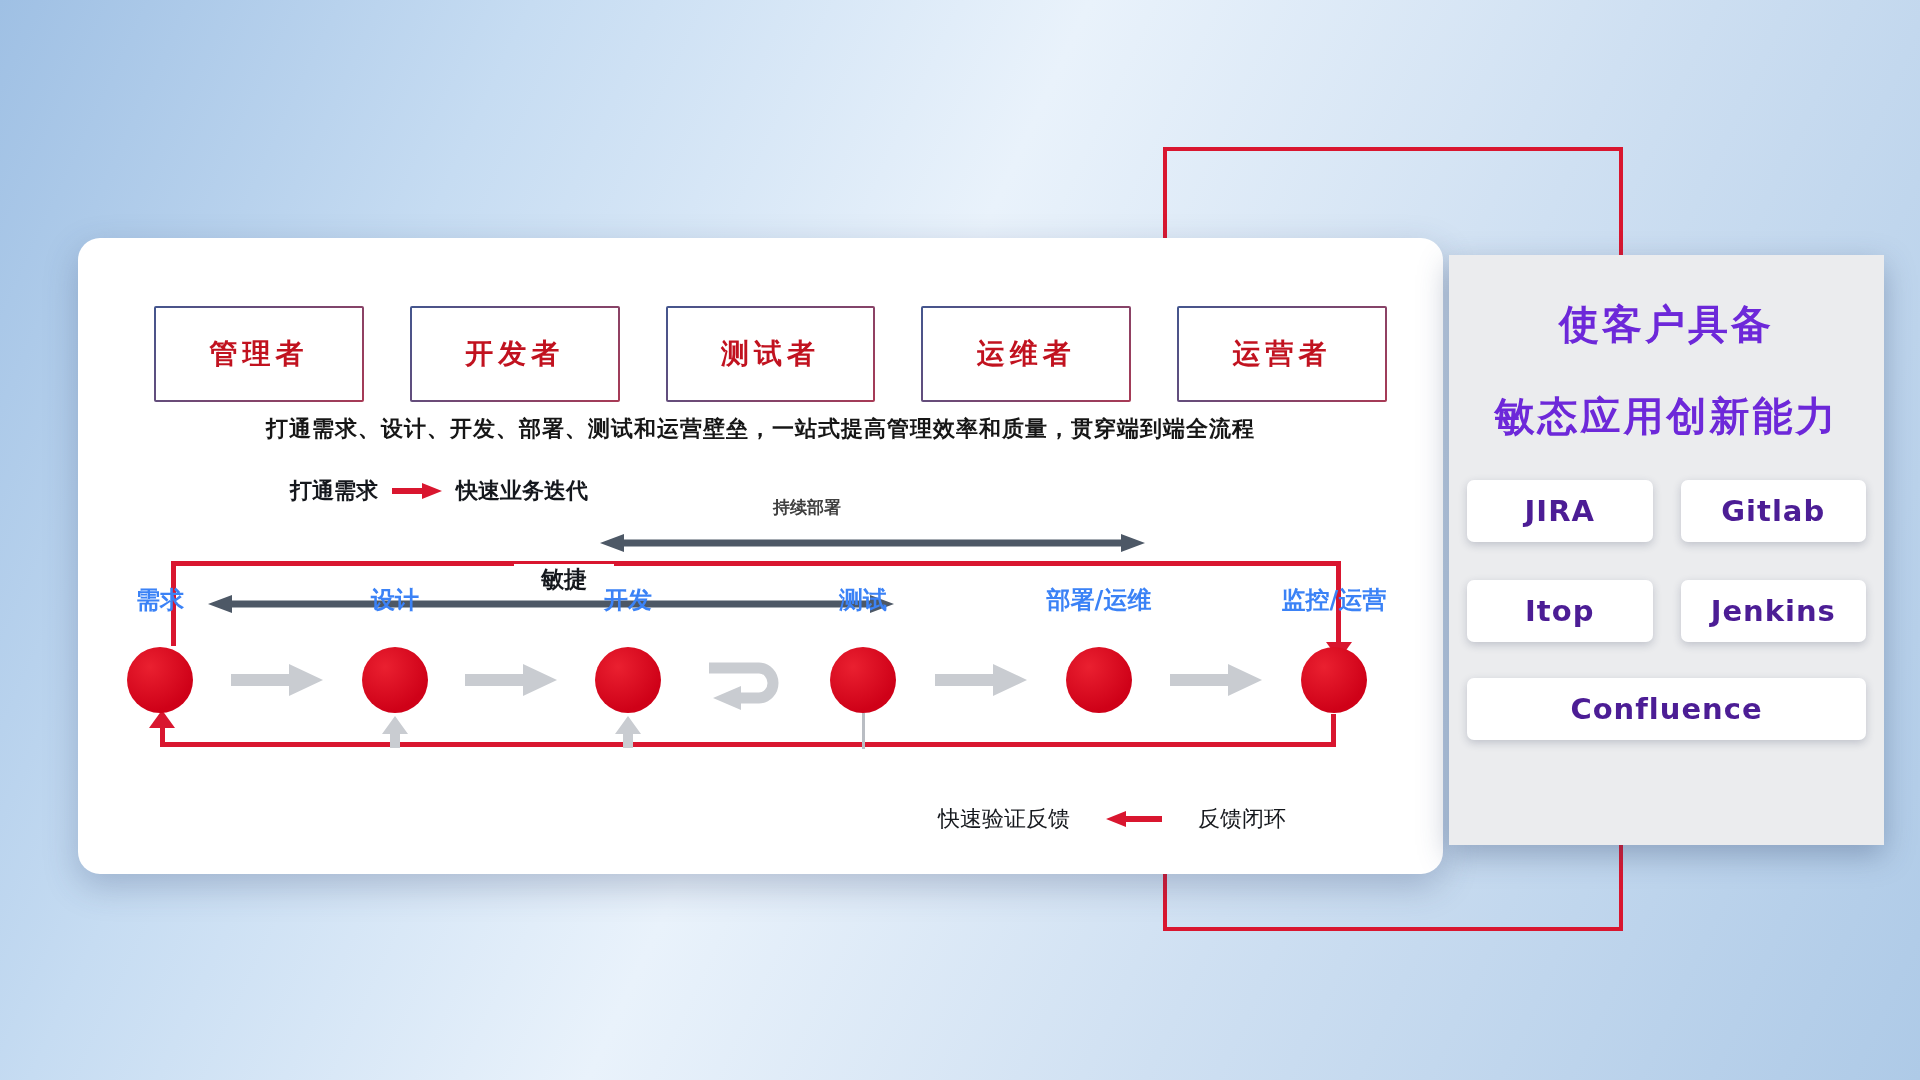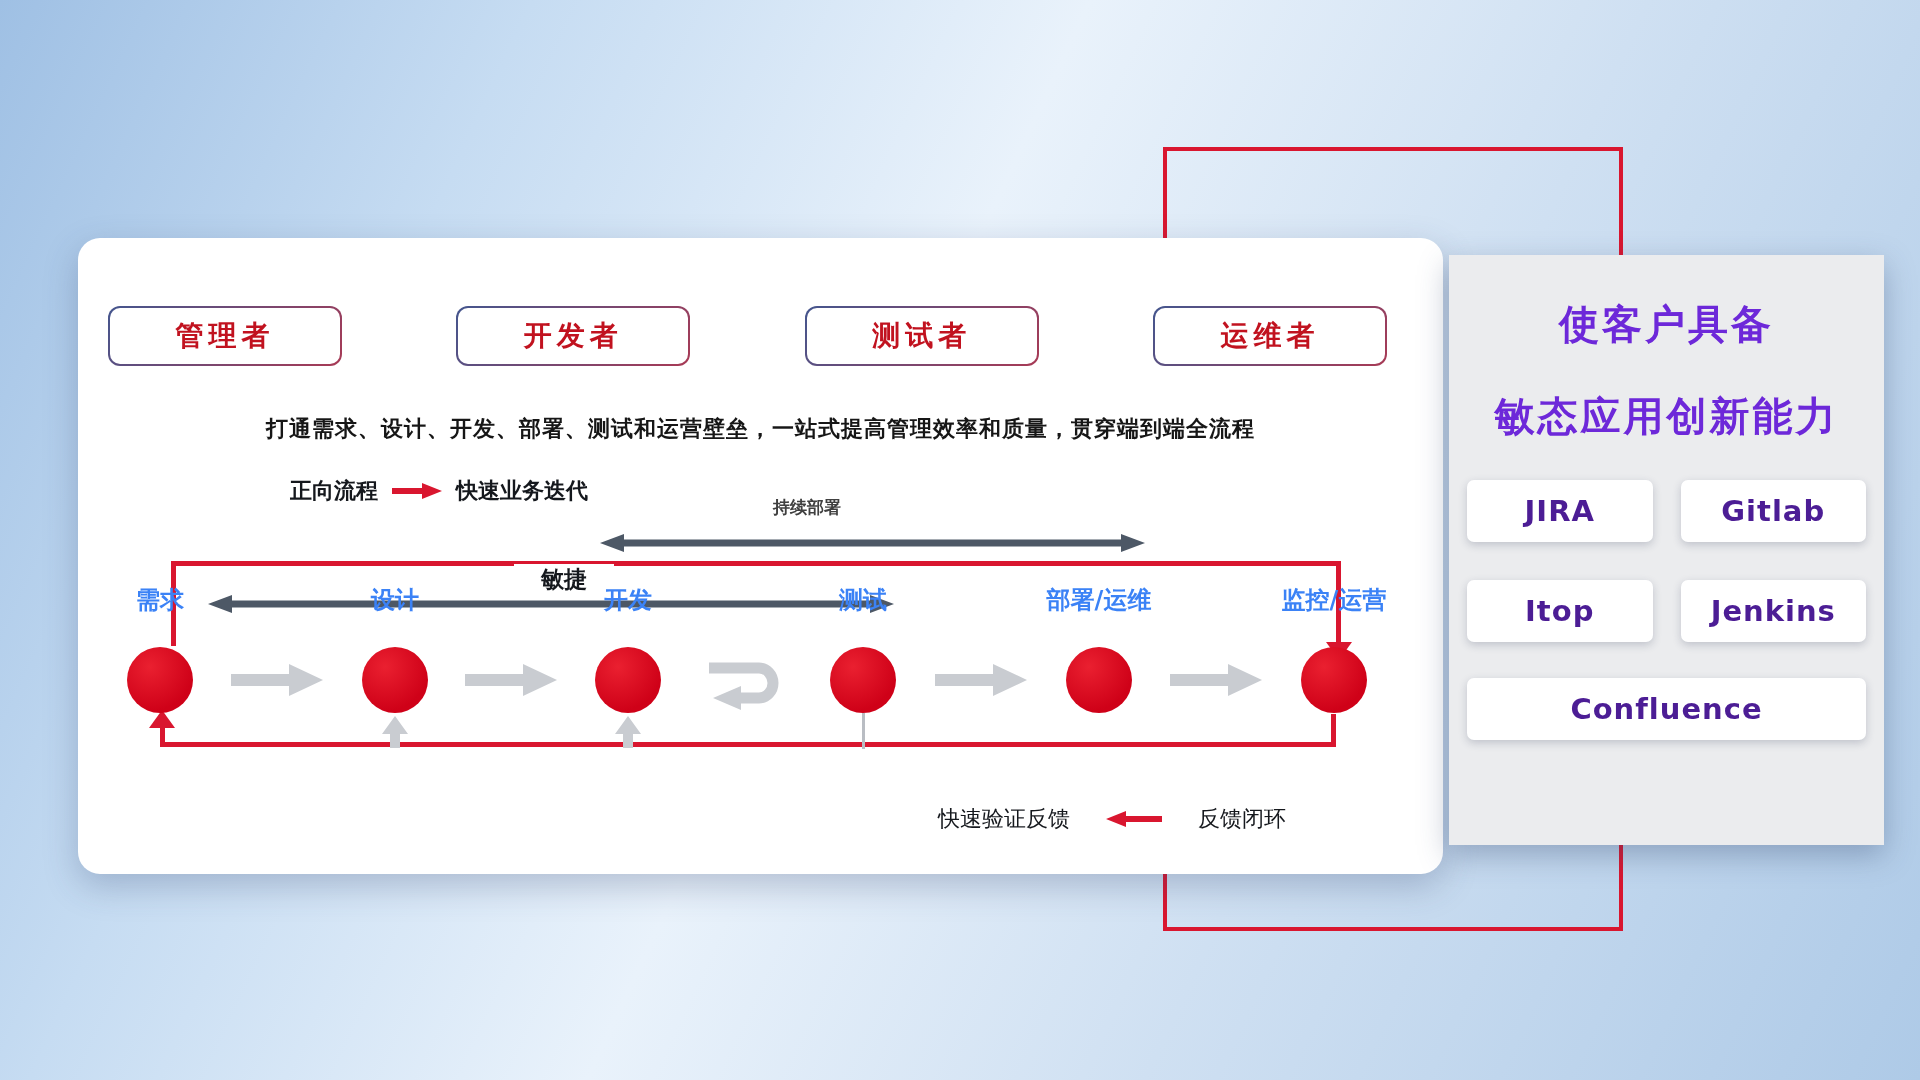--- a/index.html
+++ b/index.html
@@ -22,25 +22,25 @@
     background:#ffffff; border-radius:22px; z-index:1;
     box-shadow:0 12px 34px rgba(50,70,110,0.28);
   }
 
   
   .roles-row {
     position:absolute; left:30px; right:56px; top:68px; height:77px;
     display:flex; justify-content:space-between;
   }
   .role-box {
-    width:234px; height:60px; display:flex; align-items:center; justify-content:center;
-    border:2px solid transparent; border-radius:12px;
+    width:234px; height:96px; display:flex; align-items:center; justify-content:center;
+    border:2px solid transparent; border-radius:2px;
     background:linear-gradient(#fff,#fff) padding-box,
                linear-gradient(135deg,#44568e,#a83a55) border-box;
-    color:#c1121f; font-size:28px; font-weight:700; letter-spacing:5px;
+    color:#c1121f; font-size:28px; font-weight:700; letter-spacing:5px;margin-left:46px;
   }
 
   .description {
     position:absolute; left:0; right:0; top:176px; text-align:center;
     font-size:22px; font-weight:700; color:#161616; letter-spacing:1px;
   }
 
   .legend-forward {
     position:absolute; left:212px; top:238px; height:30px;
     display:flex; align-items:center; gap:14px;
@@ -143,26 +143,29 @@
         </div>
       <div class="role-box">
           <span>开发者</span>
         </div>
       <div class="role-box">
           <span>测试者</span>
         </div>
       <div class="role-box">
           <span>运维者</span>
         </div>
+      <div class="role-box">
+          <span>运营者</span>
+        </div>
     </div>
 
     <div class="description">打通需求、设计、开发、部署、测试和运营壁垒，一站式提高管理效率和质量，贯穿端到端全流程</div>
 
     <div class="legend-forward">
-      <span>正向流程</span>
+      <span>打通需求</span>
       <svg width="50" height="16" viewBox="0 0 50 16">
         <path d="M0 5 H30 V0 L50 8 L30 16 V11 H0 Z" fill="#d9162f"></path>
       </svg>
       <span>快速业务迭代</span>
     </div>
 
     <div class="cd-label">持续部署</div>
     <svg class="cd-arrow" width="545" height="20" viewBox="0 0 545 20">
       <path d="M0 10 L24 1 L24 6.5 L521 6.5 L521 1 L545 10 L521 19 L521 13.5 L24 13.5 L24 19 Z" fill="#4d5866"></path>
     </svg>

